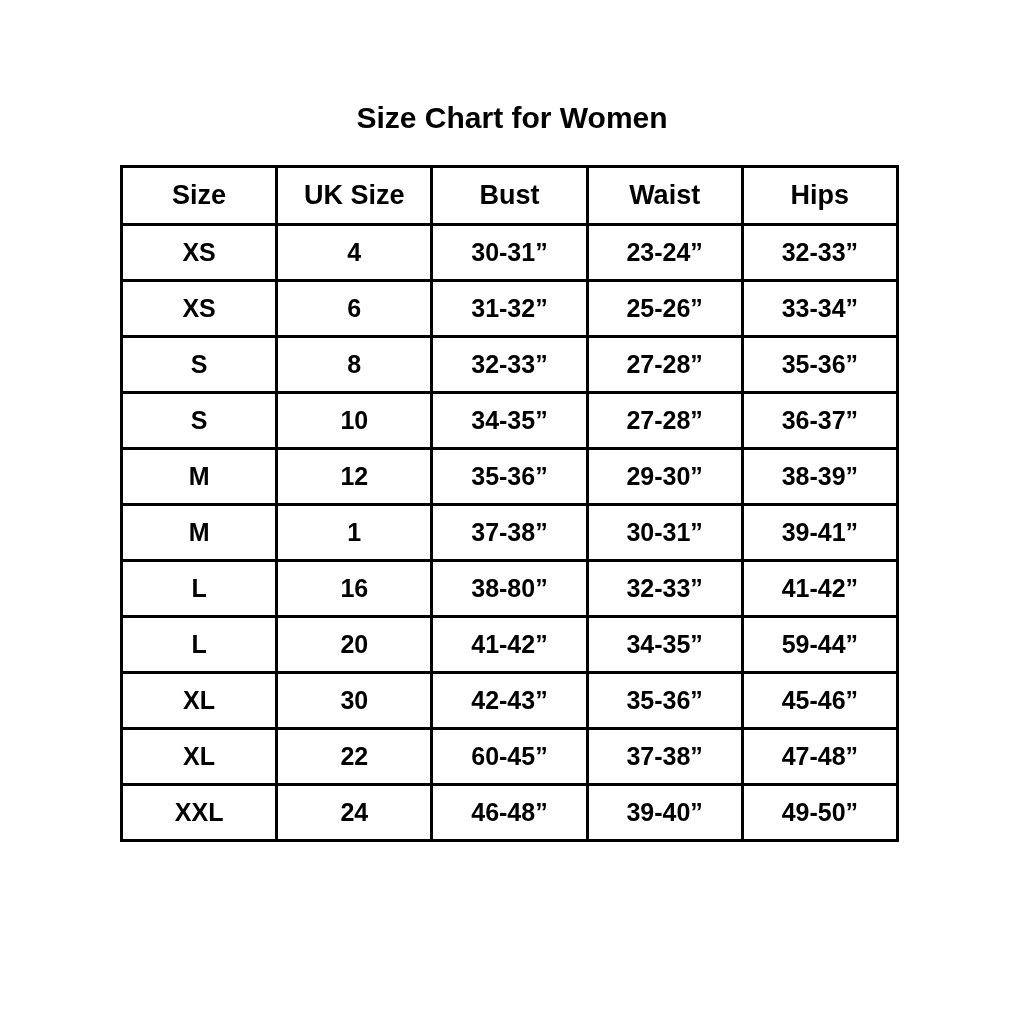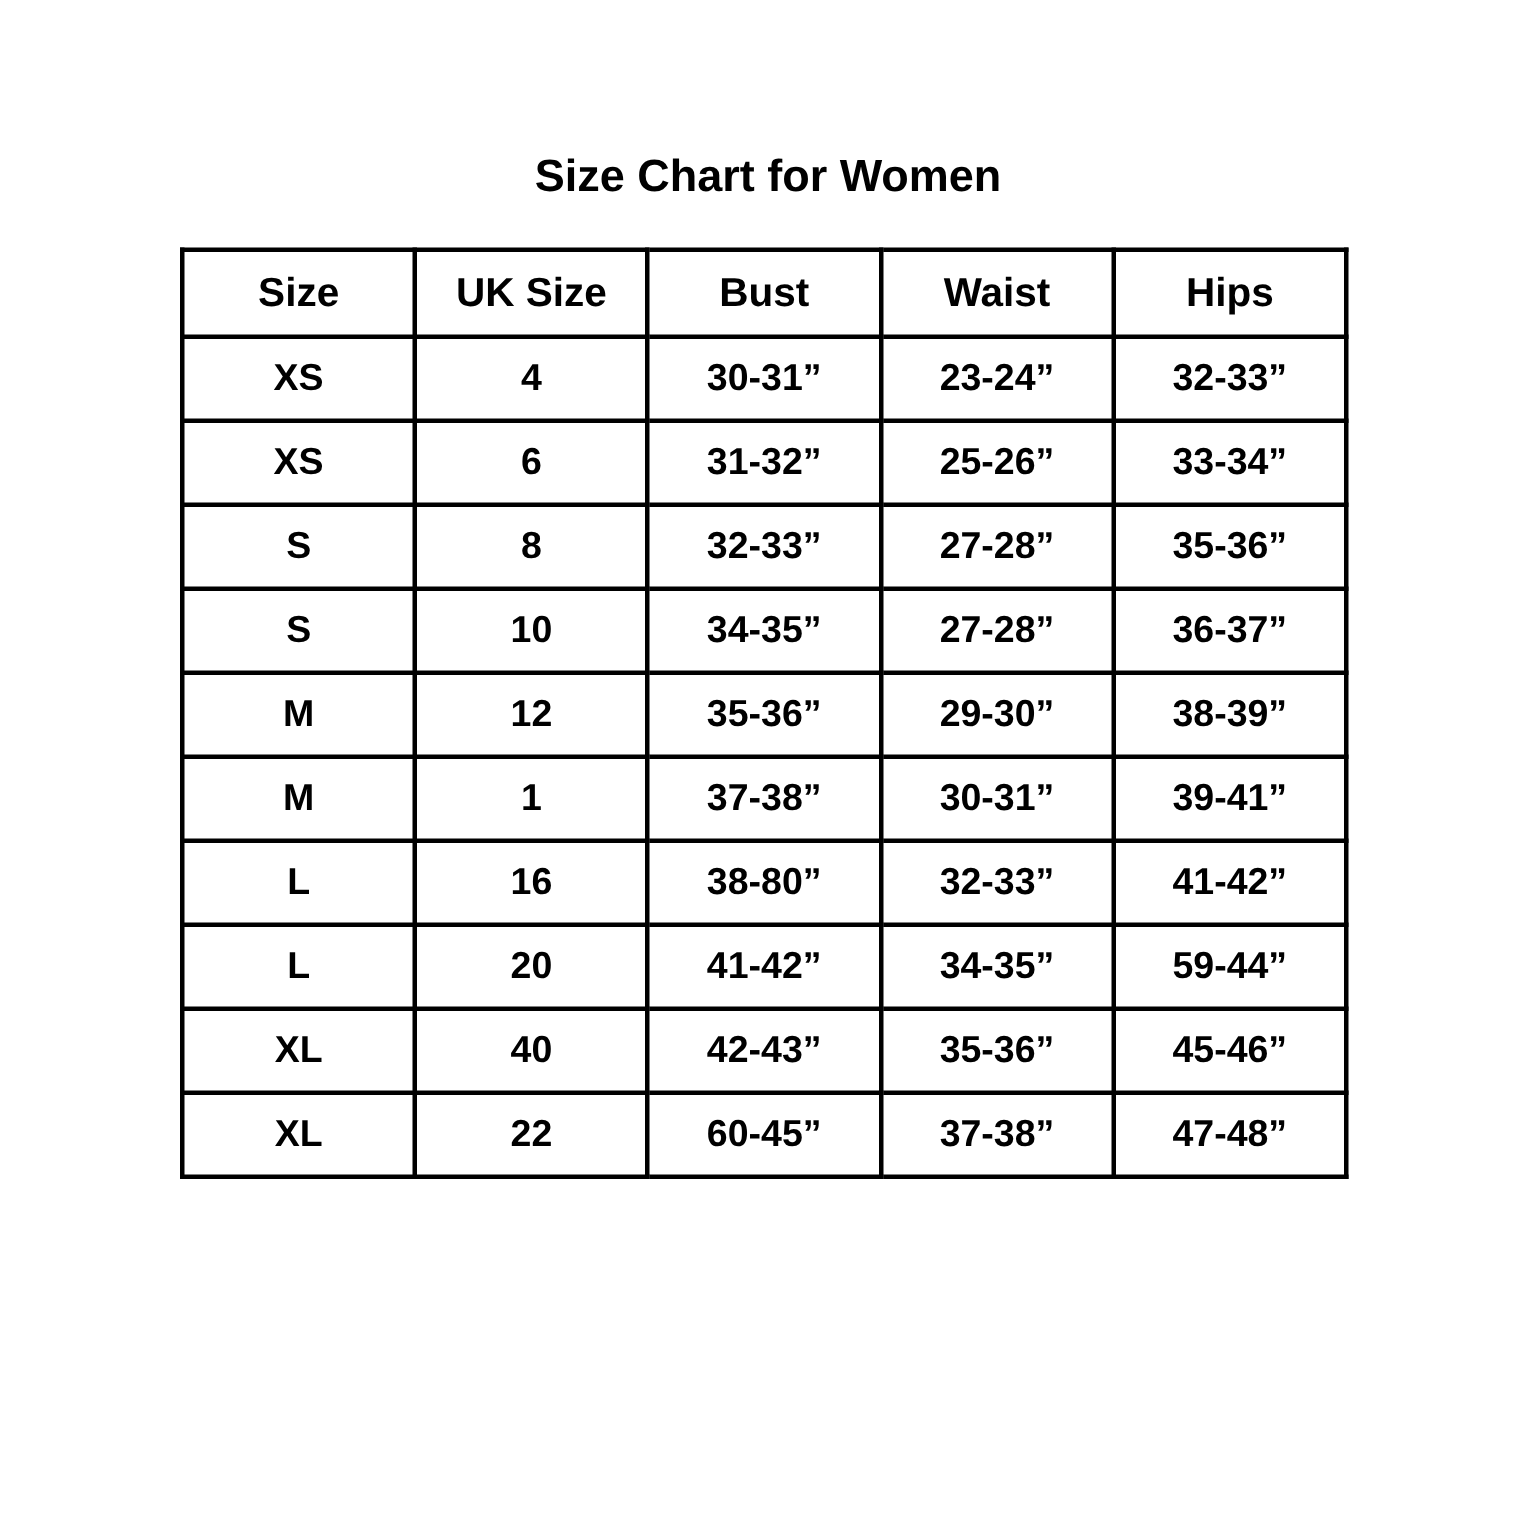--- a/index.html
+++ b/index.html
@@ -122,27 +122,34 @@
         </tr>
         <tr>
           <td>L</td>
           <td>20</td>
           <td>41-42”</td>
           <td>34-35”</td>
           <td>59-44”</td>
         </tr>
         <tr>
           <td>XL</td>
-          <td>40</td>
+          <td>30</td>
           <td>42-43”</td>
           <td>35-36”</td>
           <td>45-46”</td>
         </tr>
         <tr>
           <td>XL</td>
           <td>22</td>
           <td>60-45”</td>
           <td>37-38”</td>
           <td>47-48”</td>
         </tr>
+        <tr>
+          <td>XXL</td>
+          <td>24</td>
+          <td>46-48”</td>
+          <td>39-40”</td>
+          <td>49-50”</td>
+        </tr>
       </tbody>
   </table>
 </div>
 
 </body></html>

